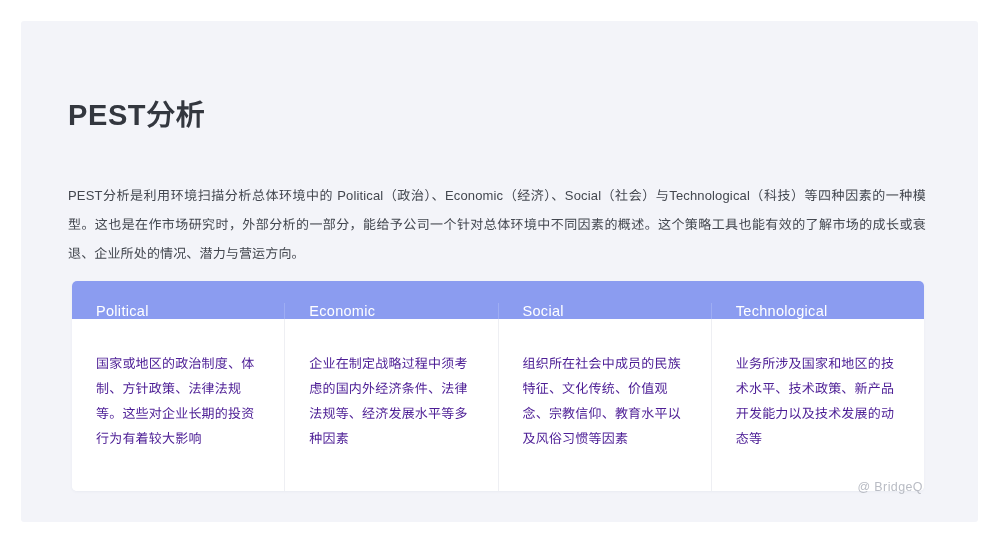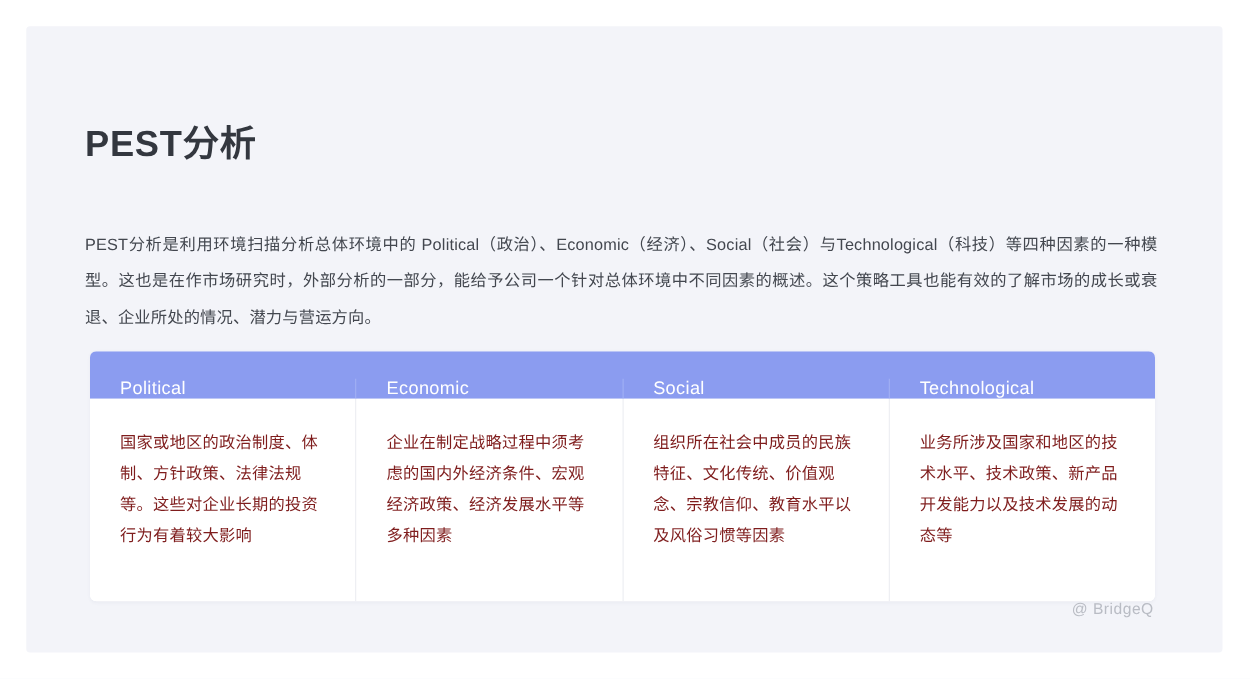--- a/index.html
+++ b/index.html
@@ -81,24 +81,24 @@
   }
   .table-head .th + .th {
     border-left: 1px solid #9eadf3;
   }
   .table-body {
     display: flex;
     background: #ffffff;
   }
   .table-body .td {
     flex: 1 1 0;
-    padding: 22px 28px 40px 24px;
+    padding: 32px 28px 40px 24px;
     font-size: 13px;
     line-height: 25px;
-    color: #7f1d1d;
+    color: #4c1d95;
     box-sizing: border-box;
     letter-spacing: 0.2px;
     min-height: 150px;
   }
   .table-body .td + .td {
     border-left: 1px solid #eeeff3;
   }
 
   
   .watermark {
@@ -123,21 +123,21 @@
 
     <div class="table-head">
       <div class="th">Political</div>
       <div class="th">Economic</div>
       <div class="th">Social</div>
       <div class="th">Technological</div>
     </div>
 
     <div class="table-body">
       <div class="td">国家或地区的政治制度、体制、方针政策、法律法规等。这些对企业长期的投资行为有着较大影响</div>
-      <div class="td">企业在制定战略过程中须考虑的国内外经济条件、宏观经济政策、经济发展水平等多种因素</div>
+      <div class="td">企业在制定战略过程中须考虑的国内外经济条件、法律法规等、经济发展水平等多种因素</div>
       <div class="td">组织所在社会中成员的民族特征、文化传统、价值观念、宗教信仰、教育水平以及风俗习惯等因素</div>
       <div class="td">业务所涉及国家和地区的技术水平、技术政策、新产品开发能力以及技术发展的动态等</div>
     </div>
 
   </div>
 
   <div class="watermark">@ BridgeQ</div>
 
 </div>
 

